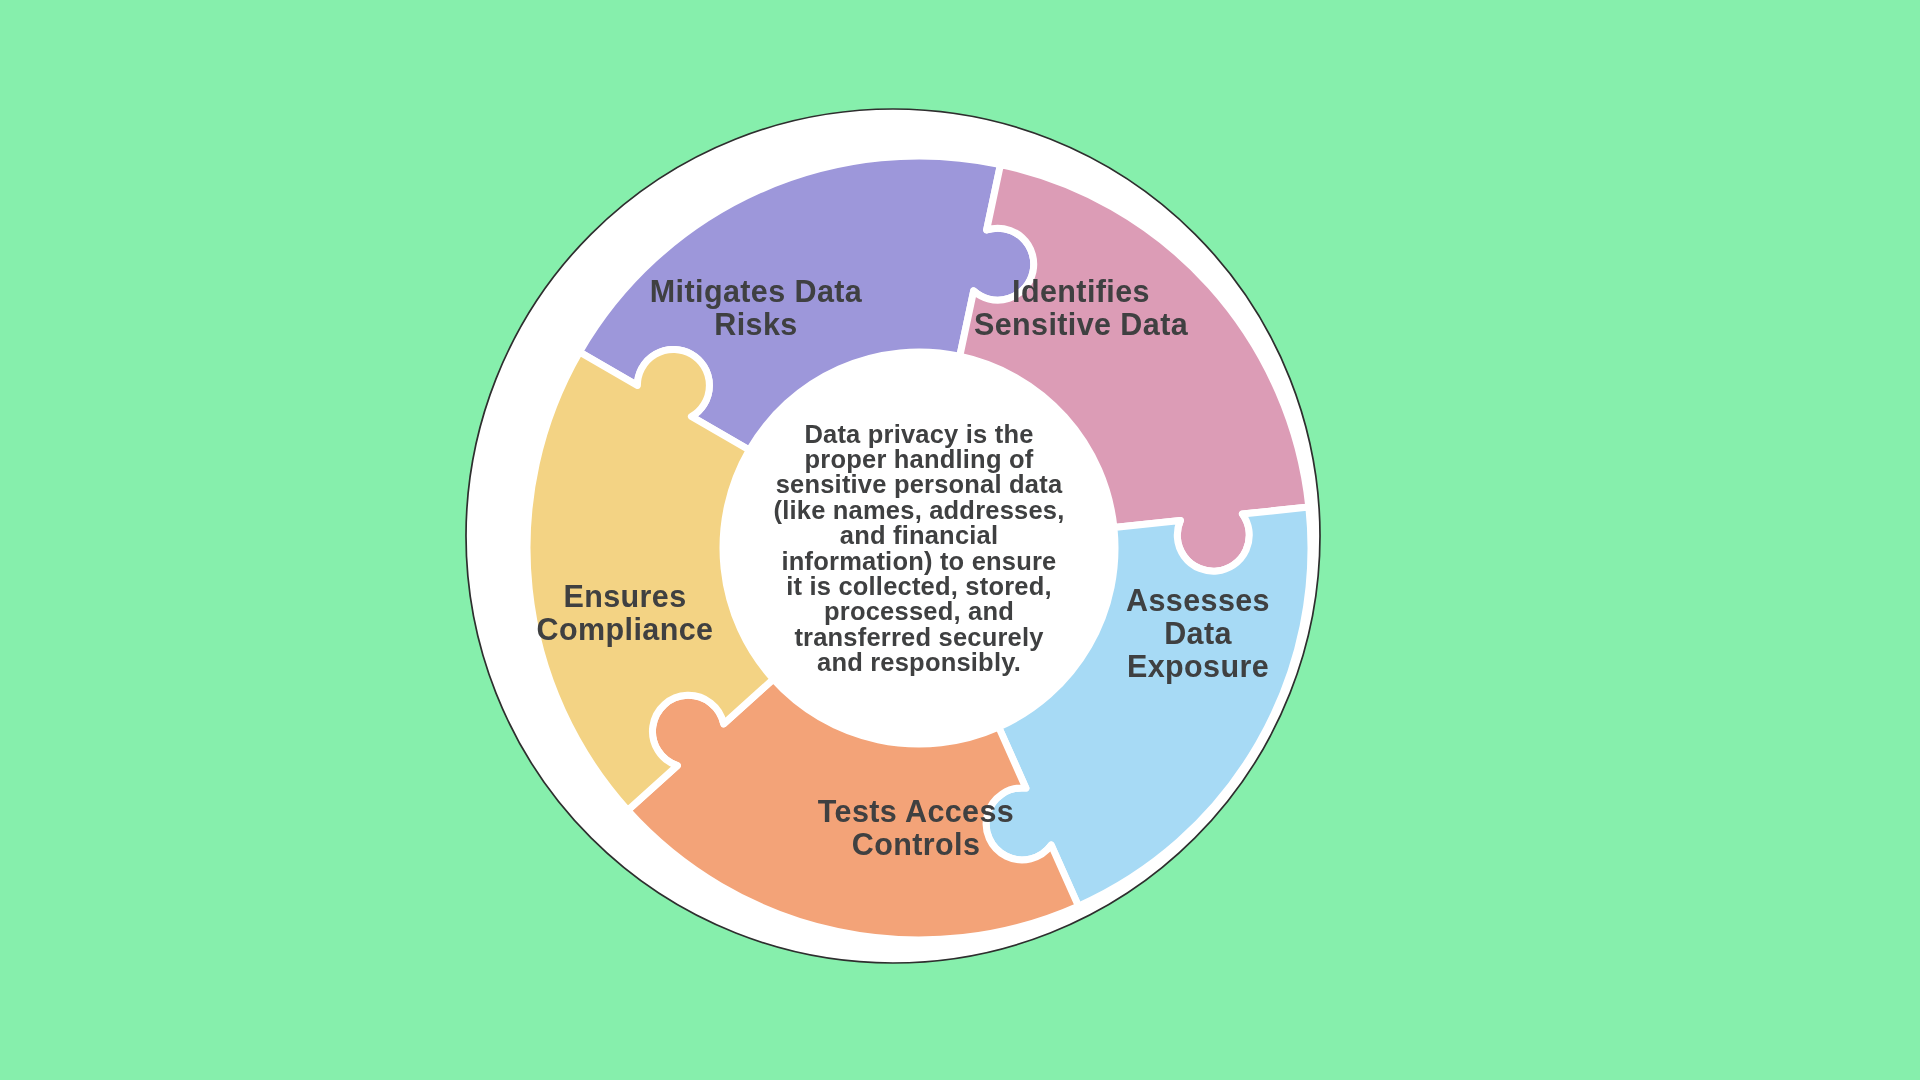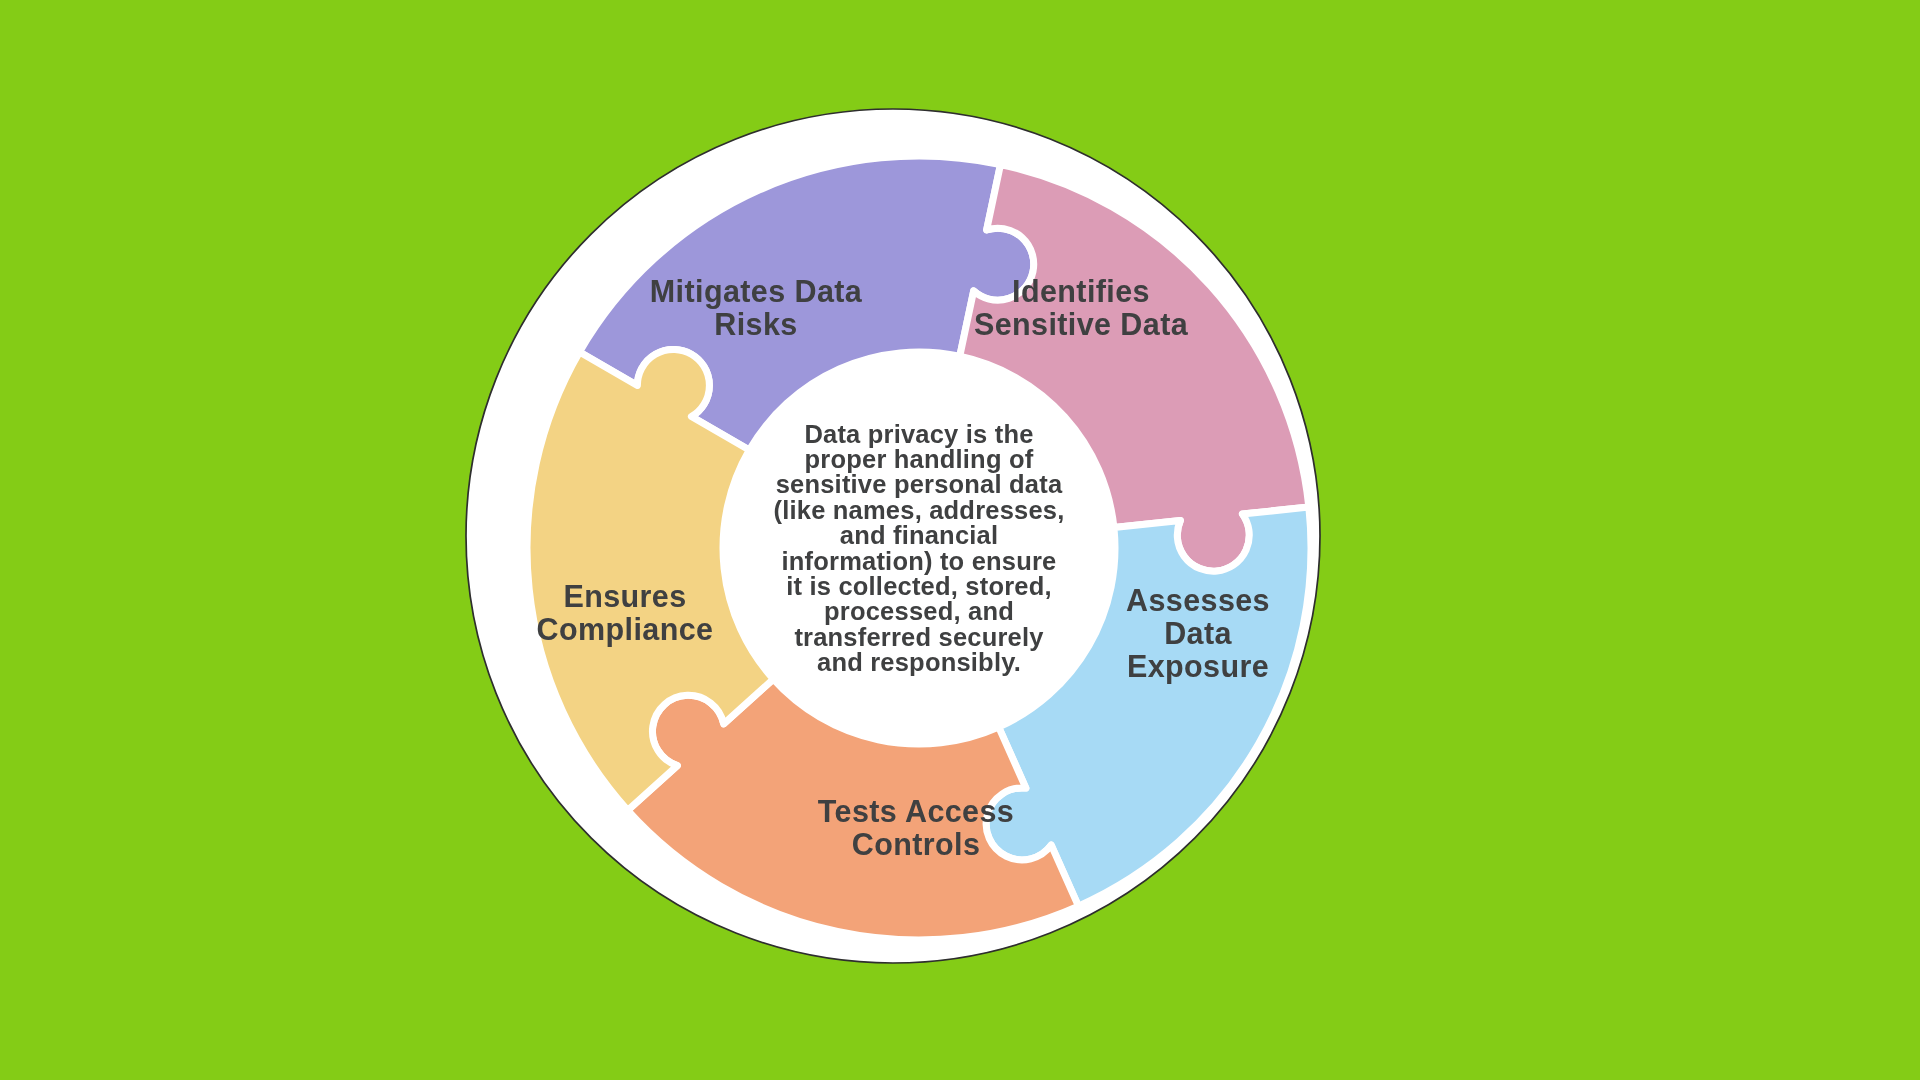--- a/index.html
+++ b/index.html
@@ -8,21 +8,21 @@
     background: #ffffff;
     width: 1920px;
     height: 1080px;
     overflow: hidden;
     font-family: "Liberation Sans", sans-serif;
   }
   .stage {
     position: relative;
     width: 1920px;
     height: 1080px;
-    background: #84cc16;
+    background: #86efac;
   }
   svg { display: block; }
   .seg-label {
     font-family: "Liberation Sans", sans-serif;
     font-weight: bold;
     letter-spacing: 0.4px;
   }
   .center-text {
     font-family: "Liberation Sans", sans-serif;
     font-weight: bold;

